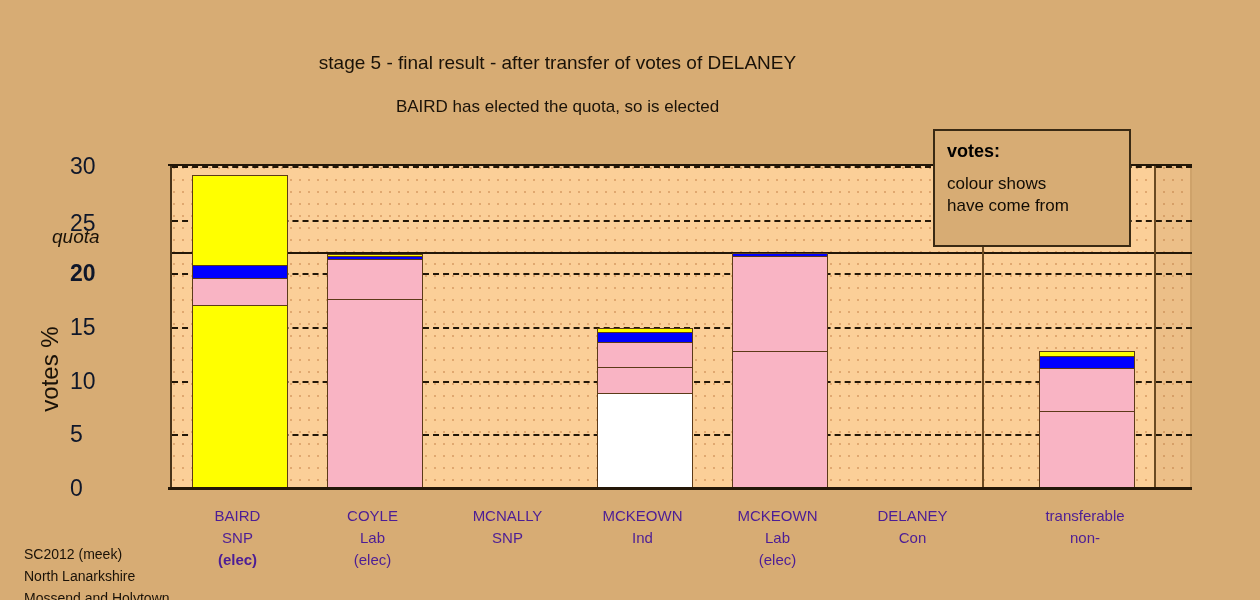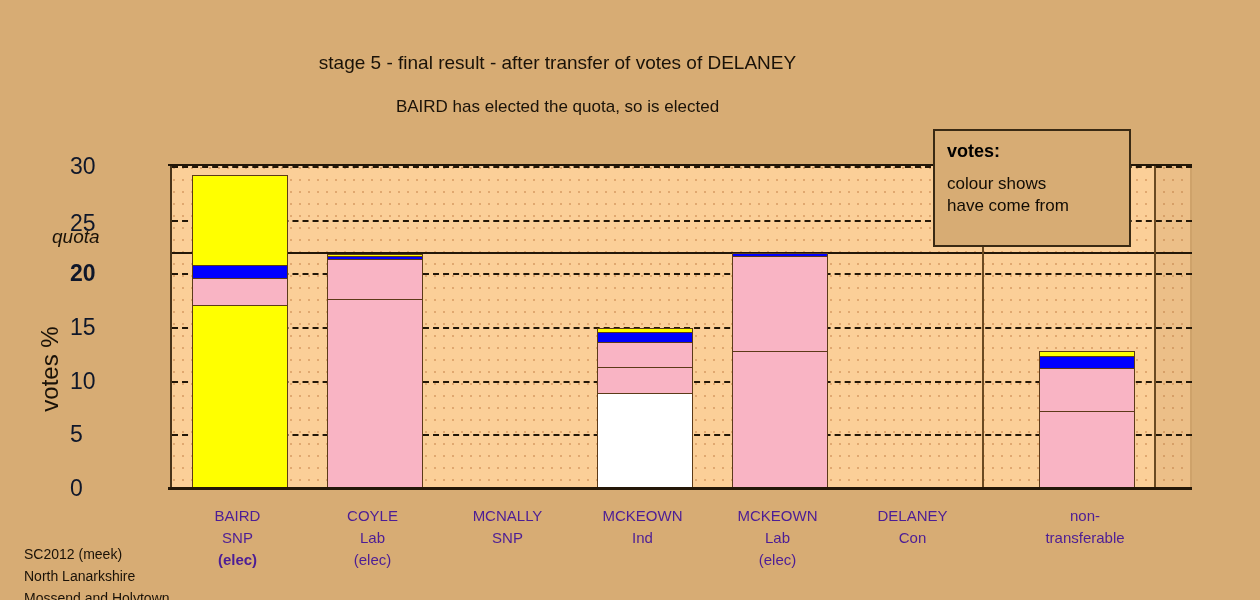--- a/index.html
+++ b/index.html
@@ -278,22 +278,22 @@
     <div class="xlabel" style="left: 710px; width: 135px;">
       <div>MCKEOWN</div>
       <div>Lab</div>
       <div>(elec)</div>
     </div>
     <div class="xlabel" style="left: 845px; width: 135px;">
       <div>DELANEY</div>
       <div>Con</div>
     </div>
     <div class="xlabel" style="left: 980px; width: 210px;">
+      <div>transferable</div>
       <div>non-</div>
-      <div>transferable</div>
     </div>
   </div>
 
 <div id="legend-box">
   <div id="legend-title">votes:</div>
   <div class="legend-line">colour shows</div>
   <div class="legend-line">have come from</div>
 </div>
 
 <div id="footer">

